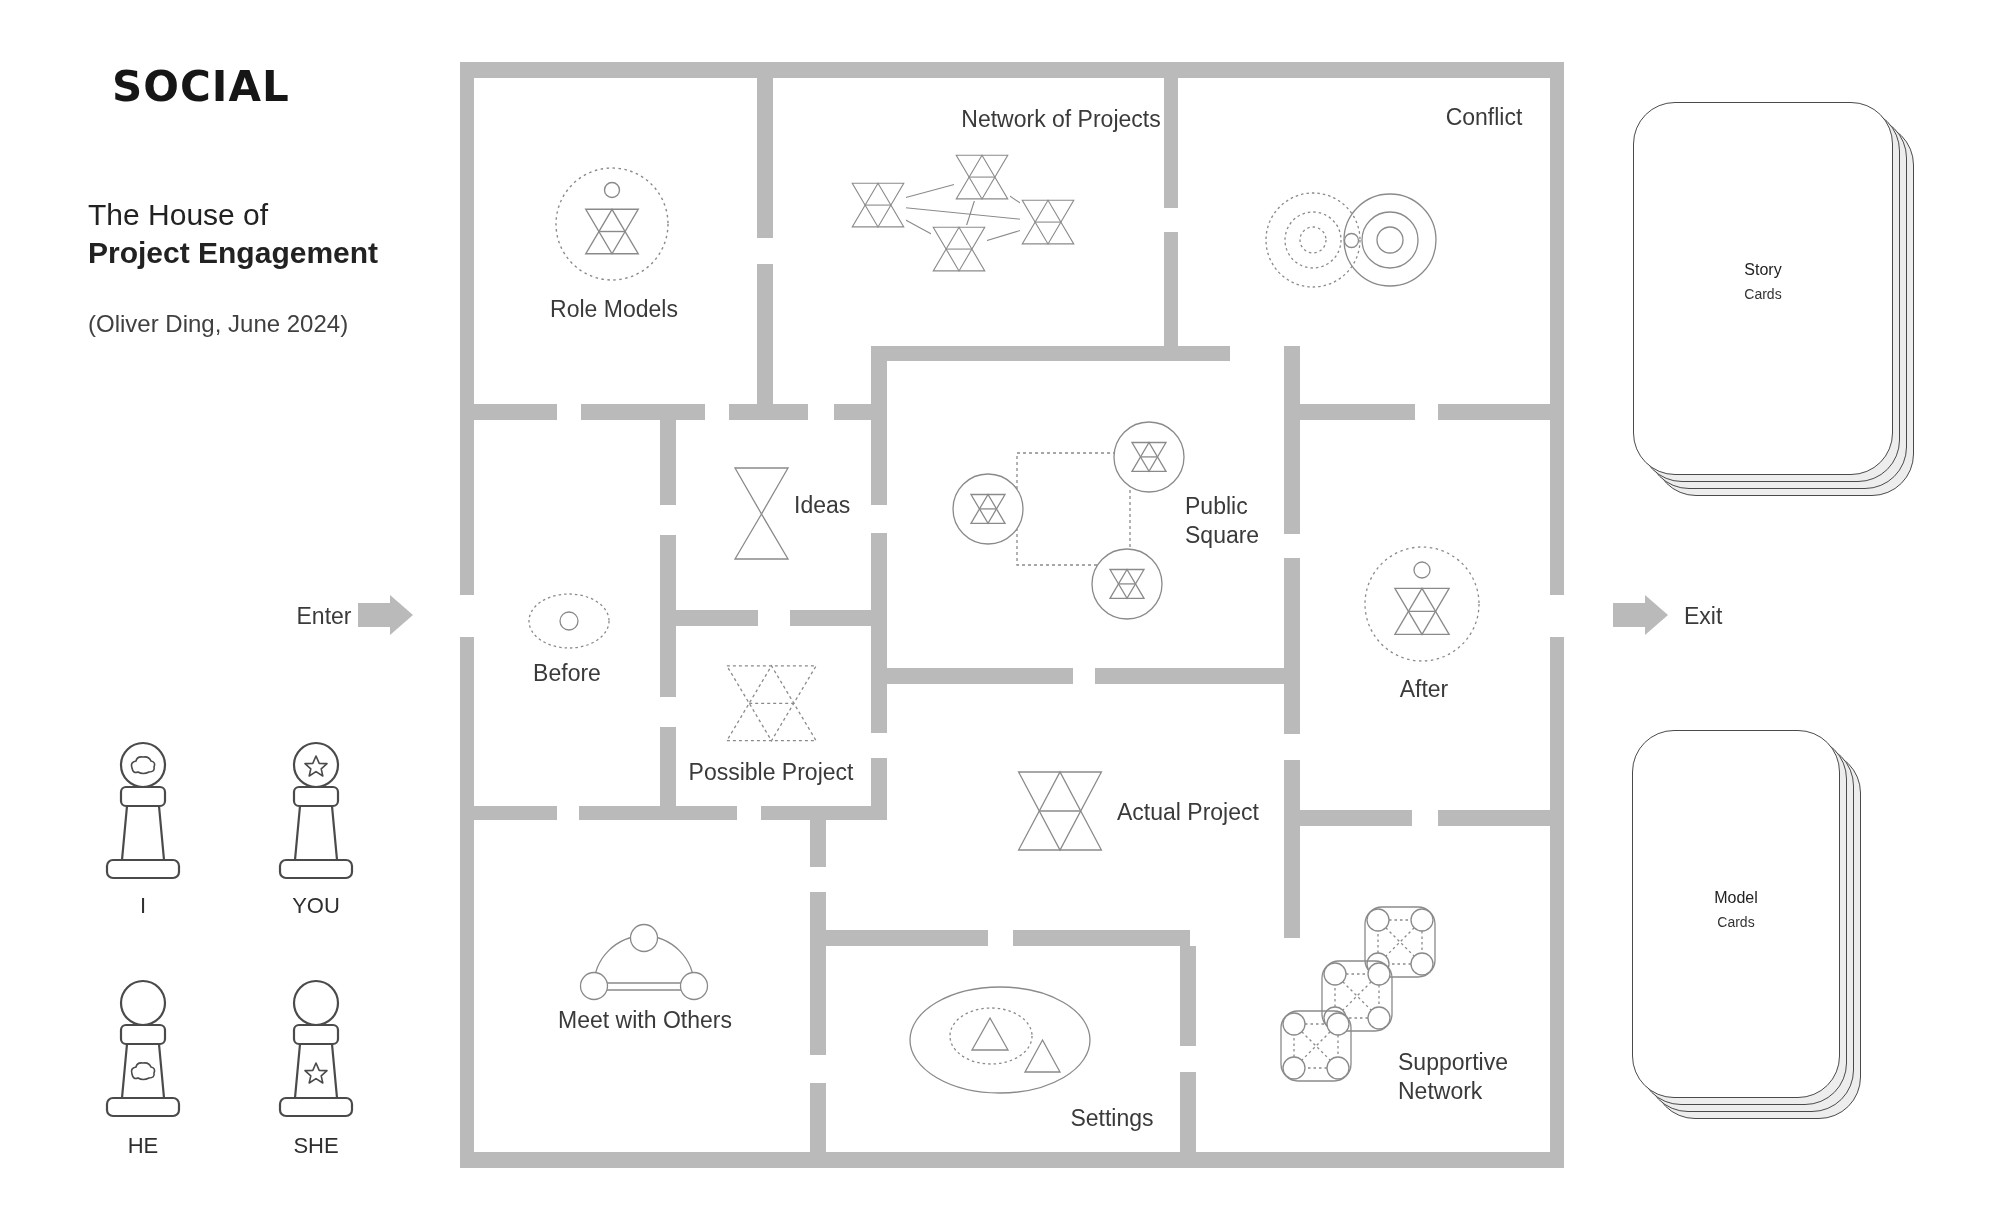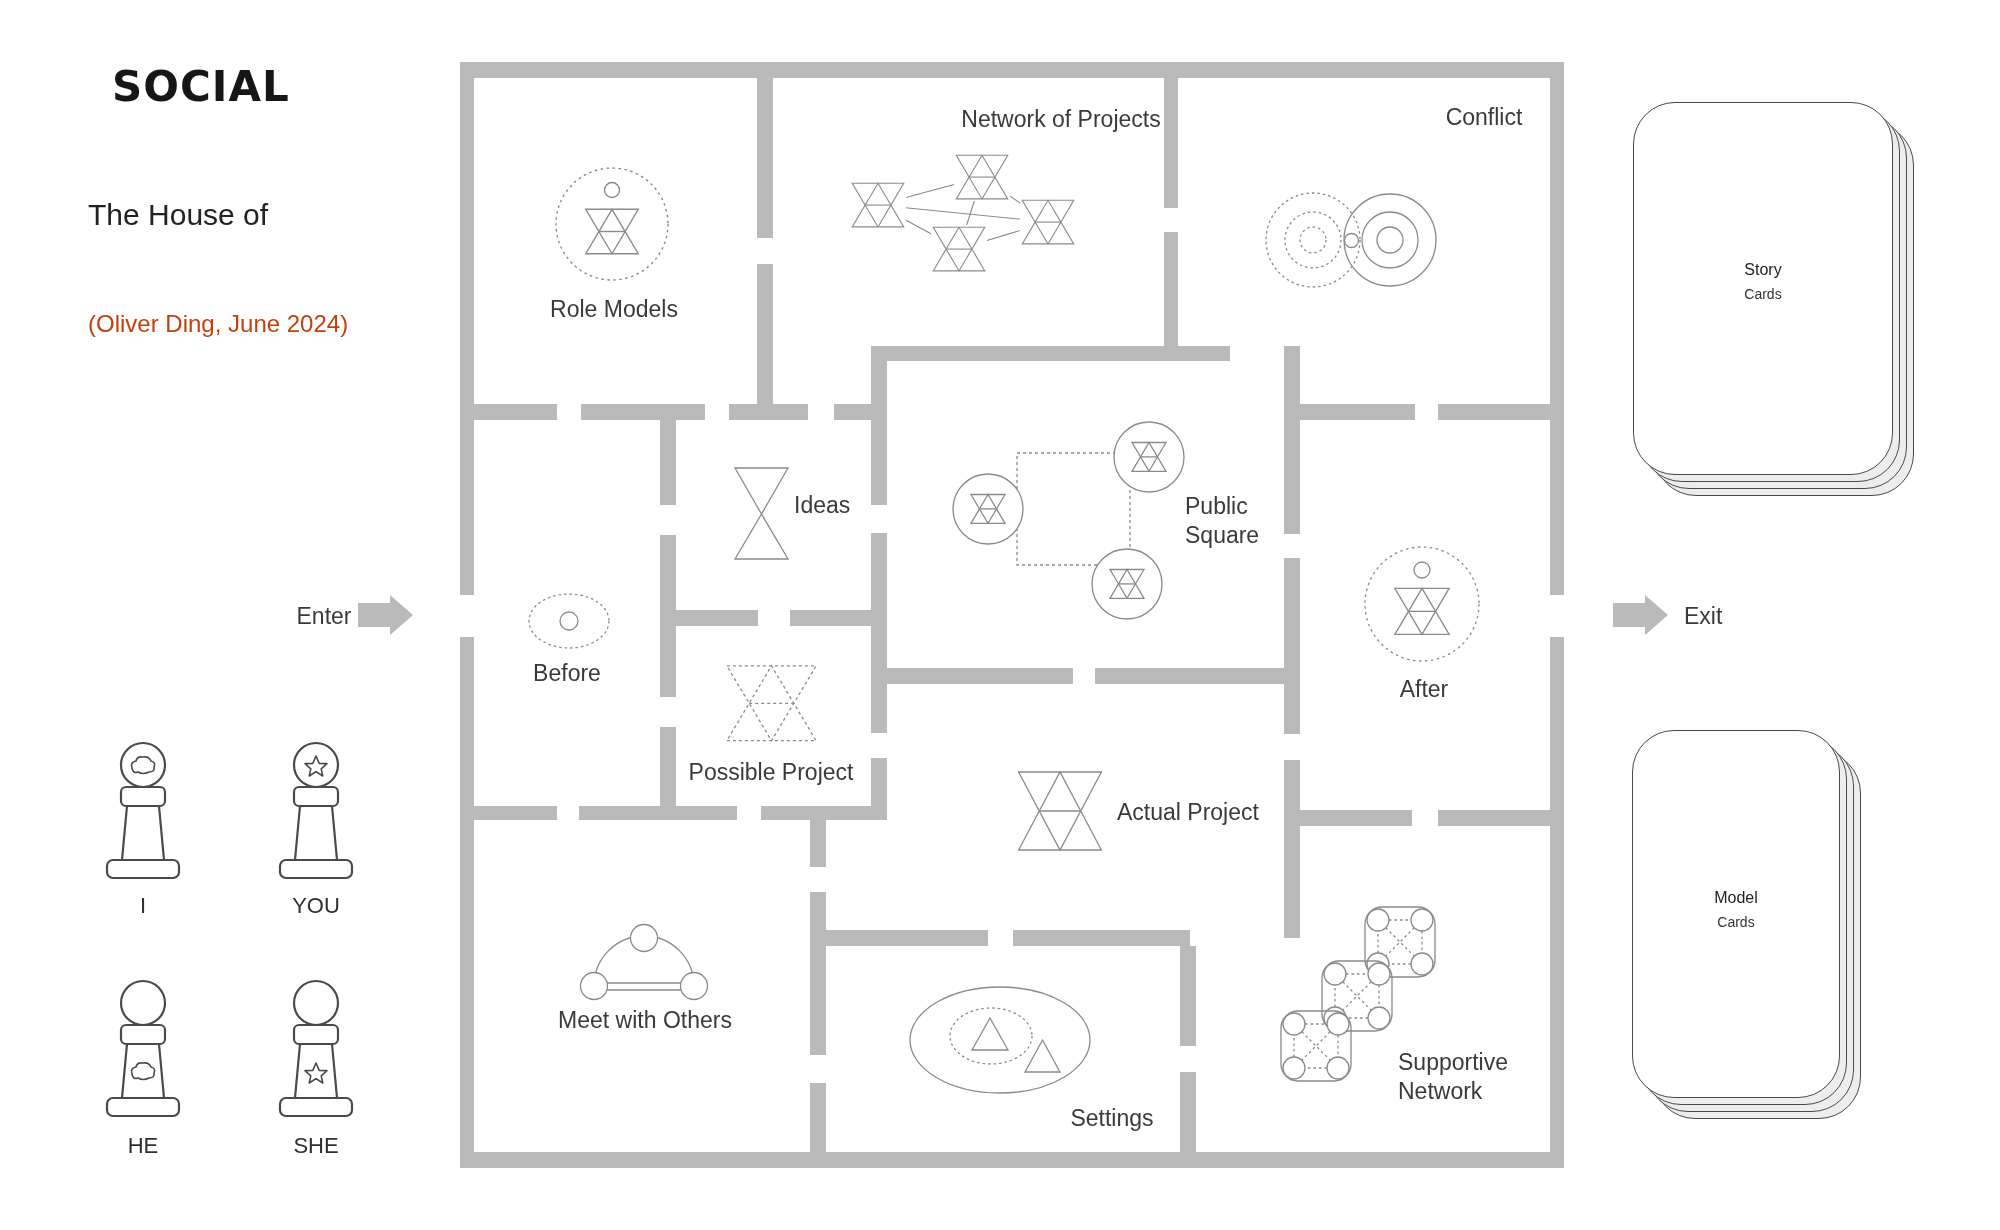--- a/index.html
+++ b/index.html
@@ -4,38 +4,39 @@
 <style>
   html,body{margin:0;padding:0;background:#fff;}
   #canvas{position:relative;width:2000px;height:1230px;background:#fff;overflow:hidden;
           font-family:"Liberation Sans",sans-serif;}
   .wall{position:absolute;background:#bababa;}
   .lbl{position:absolute;font-size:23px;color:#3a3a3a;white-space:nowrap;line-height:29px;}
   .ctr{transform:translateX(-50%);}
   .logo{position:absolute;font-family:"DejaVu Sans","Liberation Sans",sans-serif;
         font-weight:900;font-size:42px;color:#161616;letter-spacing:1px;line-height:42px;}
   .title-line{position:absolute;font-size:30px;color:#222;}
-  .byline{position:absolute;font-size:24px;color:#c2410c;}
+  .byline{position:absolute;font-size:24px;color:#404040;}
   #diagram{position:absolute;left:0;top:0;}
   .deck{position:absolute;}
   .card{position:absolute;left:0;top:0;width:100%;height:100%;border:1.6px solid #4a4a4a;
         border-radius:42px;box-sizing:border-box;background:#fff;}
   .card.back{background:#ededed;}
   .deck-text{position:absolute;left:0;top:154px;width:100%;text-align:center;color:#222;}
   .deck-title{font-size:16px;line-height:26px;}
   .deck-sub{font-size:14px;line-height:22px;color:#333;}
   .pawn-lbl{position:absolute;font-size:22px;color:#2f2f2f;transform:translateX(-50%);}
 </style>
 </head>
 <body>
 
 <div id="canvas">
 
   <div class="logo" style="left:112px;top:66px;">SOCIAL</div>
   <div class="title-line" style="left:88px;top:198px;">The House of</div>
+  <div class="title-line" style="left:88px;top:236px;font-weight:bold;">Project Engagement</div>
   <div class="byline" style="left:88px;top:310px;">(Oliver Ding, June 2024)</div>
 
   <div id="walls">
       <div class="wall" style="left: 460px; top: 62px; width: 1104px; height: 16px;"></div>
       <div class="wall" style="left: 460px; top: 1152px; width: 1104px; height: 16px;"></div>
       <div class="wall" style="left: 460px; top: 62px; width: 14px; height: 533px;"></div>
       <div class="wall" style="left: 460px; top: 637px; width: 14px; height: 531px;"></div>
       <div class="wall" style="left: 1550px; top: 62px; width: 14px; height: 533px;"></div>
       <div class="wall" style="left: 1550px; top: 637px; width: 14px; height: 531px;"></div>
       <div class="wall" style="left: 757px; top: 78px; width: 16px; height: 160px;"></div>

